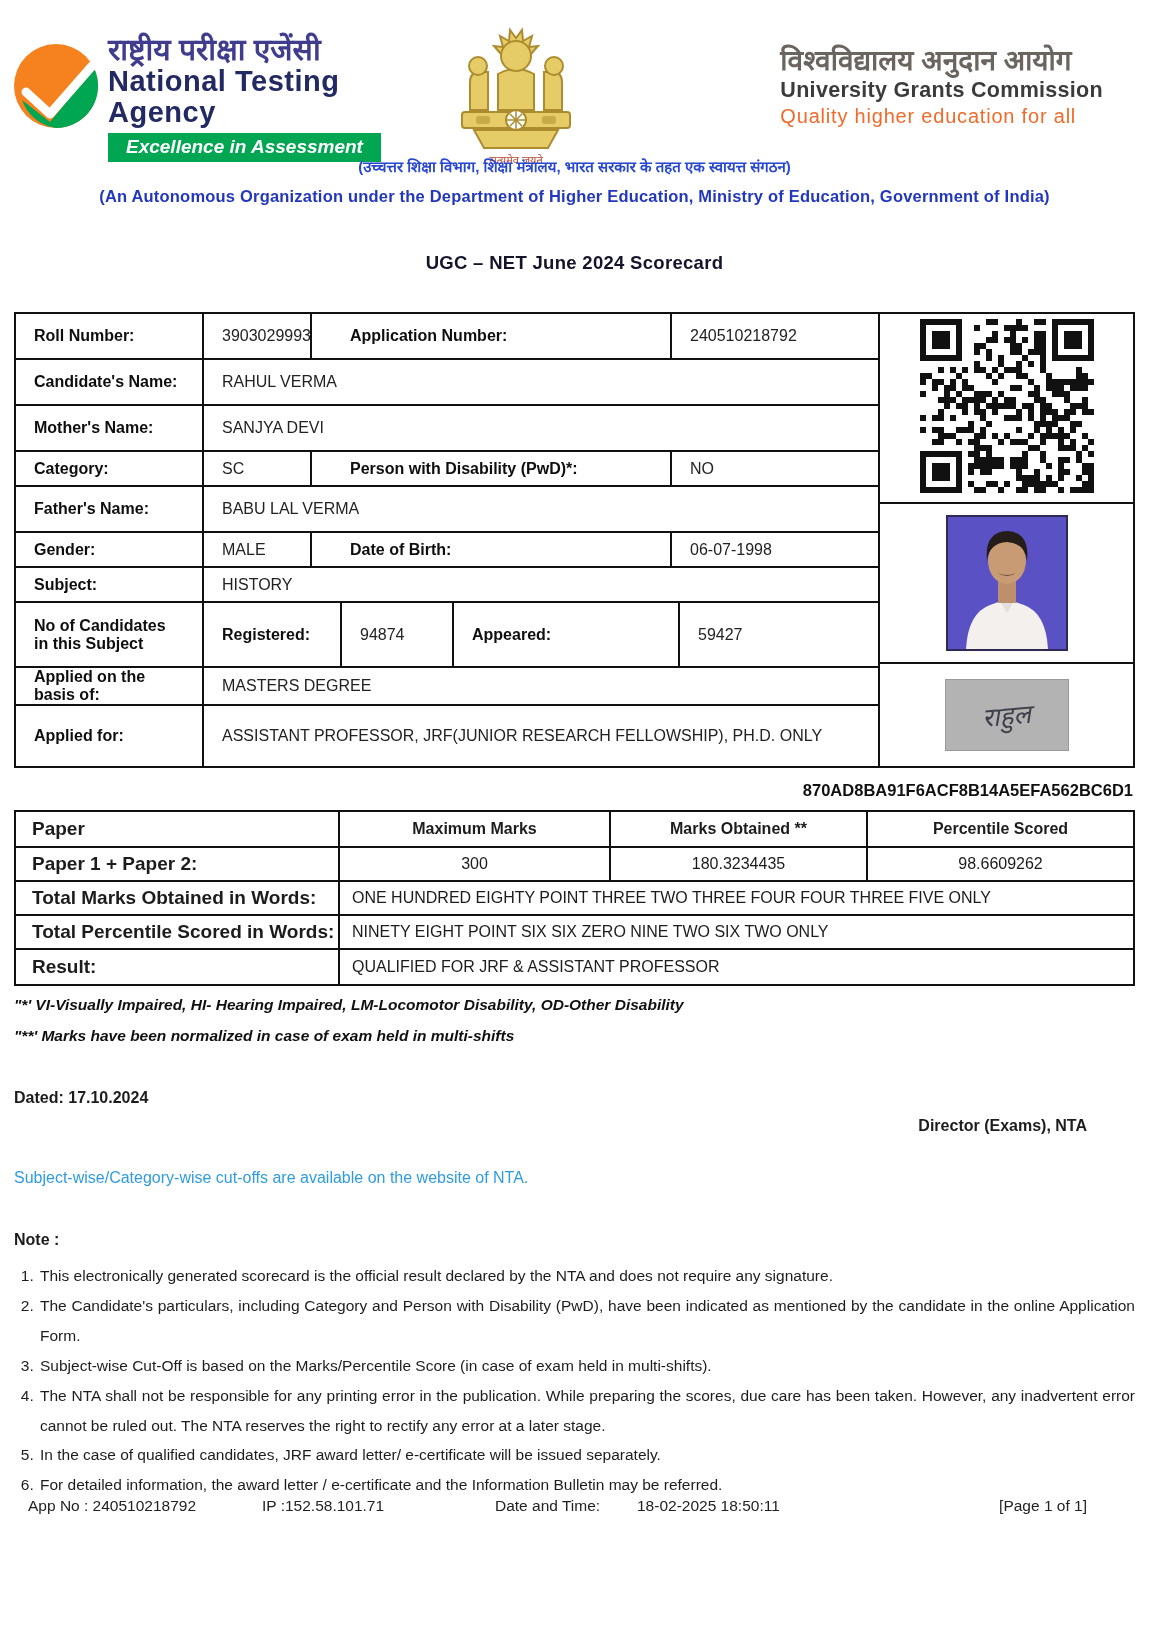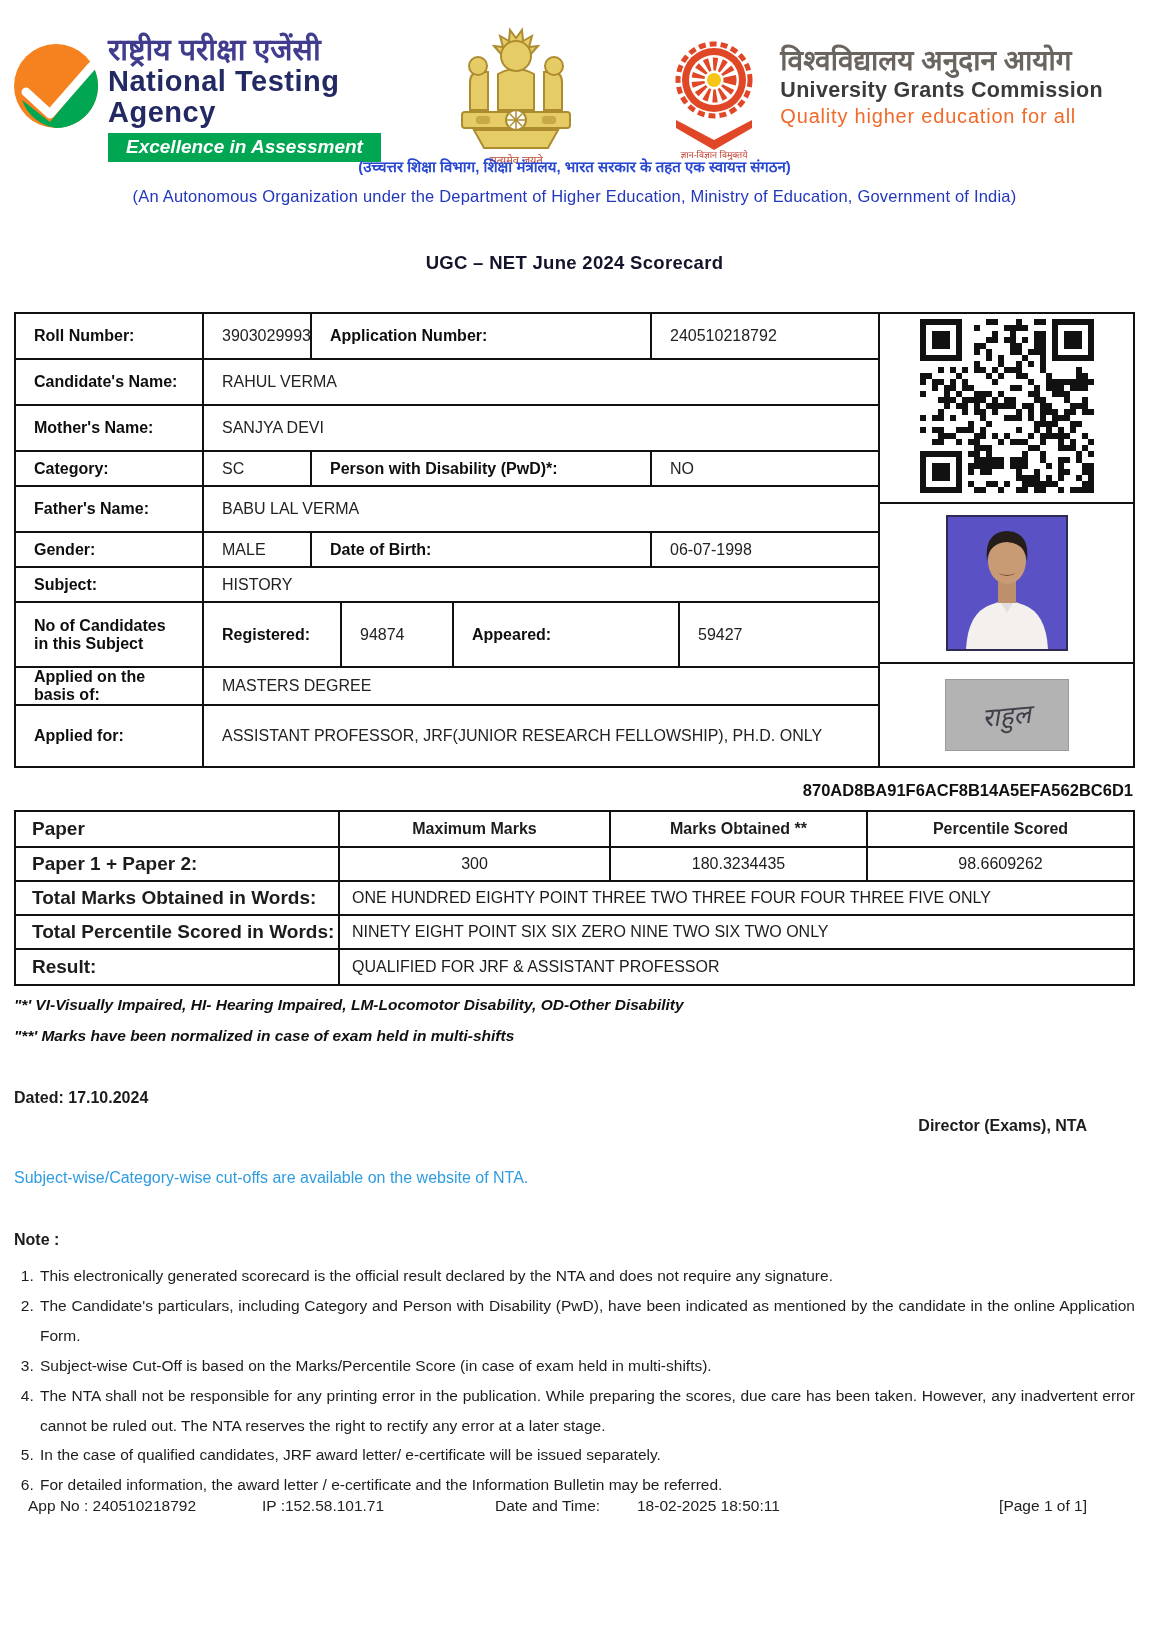--- a/index.html
+++ b/index.html
@@ -19,34 +19,34 @@
   .nta-banner { display: inline-block; margin-top: 4px; background: #00A651; color: #fff;
     font-style: italic; font-weight: bold; font-size: 19px; padding: 3px 18px 4px; }
   .emblem-block { margin-left: 72px; margin-top: 0; }
   .ugc-block { margin-left: auto; margin-right: 46px; display: flex; align-items: flex-start; margin-top: 14px; }
   .ugc-text { margin-left: 10px; margin-top: 4px; }
   .ugc-hindi { font-size: 28px; font-weight: bold; color: #6b6560; line-height: 1.2; }
   .ugc-english { font-size: 21.5px; font-weight: bold; color: #3b3b3b; letter-spacing: .3px; }
   .ugc-tagline { font-size: 20px; color: #F06A2A; margin-top: 2px; letter-spacing: .8px; }
 
   .org-hindi { text-align: center; font-size: 15px; font-weight: bold; color: #2948d0; margin-top: 16px; }
-  .org-english { text-align: center; font-size: 16.5px; font-weight: normal; color: #2237bd; margin-top: 11px; letter-spacing: .2px; }
+  .org-english { text-align: center; font-size: 16.5px; font-weight: bold; color: #2237bd; margin-top: 11px; letter-spacing: .2px; }
 
   .doc-title { text-align: center; font-size: 18.5px; font-weight: bold; color: #14142c; margin-top: 46px; letter-spacing: .3px; }
 
   
   .cand-table { display: flex; border: 2px solid #111; margin: 38px 14px 0; }
   .cand-left { flex: 1; display: flex; flex-direction: column; }
   .crow { display: flex; border-bottom: 2px solid #111; align-items: stretch; }
   .crow:last-child { border-bottom: none; }
   .ccell { padding: 0 18px; display: flex; align-items: center; border-right: 2px solid #111; }
   .ccell.last { border-right: none; }
   .lbl { font-weight: bold; color: #0e0e0e; font-size: 16px; }
   .val { font-size: 16px; color: #222; }
-  .w1 { width: 188px; } .w2 { width: 108px; } .w3 { width: 340px; } .w4 { flex: 1; }
+  .w1 { width: 188px; } .w2 { width: 108px; } .w3 { width: 340px; margin-left: 20px; } .w4 { flex: 1; }
   .wr2 { width: 138px; } .wr3 { width: 112px; } .wr4 { width: 226px; }
   .h46 { min-height: 46px; } .h35 { min-height: 35px; } .h65 { min-height: 65px; }
   .h34 { min-height: 34px; } .h60 { min-height: 60px; }
   .cand-right { width: 255px; border-left: 2px solid #111; display: flex; flex-direction: column; }
   .qr-cell { height: 190px; border-bottom: 2px solid #111; display: flex; align-items: center; justify-content: center; }
   .photo-cell { height: 160px; border-bottom: 2px solid #111; display: flex; align-items: center; justify-content: center; }
   .sign-cell { flex: 1; display: flex; align-items: center; justify-content: center; }
   .sign-box { width: 122px; height: 70px; background: #b3b3b3; box-shadow: 0 0 0 1px #9a9a9a;
     display: flex; align-items: center; justify-content: center; }
   .sign-text { font-family: "Liberation Serif", "DejaVu Serif", serif; font-style: italic;
@@ -126,32 +126,20 @@
           <line x1="66" y1="88" x2="54" y2="100"></line>
         </g>
         <rect x="20" y="90" width="14" height="8" rx="3" fill="#AD8C2F" opacity="0.55"></rect>
         <rect x="86" y="90" width="14" height="8" rx="3" fill="#AD8C2F" opacity="0.55"></rect>
         <path d="M18 104 L102 104 L92 122 L28 122 Z" fill="#E6CC66" stroke="#AD8C2F" stroke-width="2"></path>
         <text x="60" y="138" text-anchor="middle" font-size="11" fill="#B5452E">सत्यमेव जयते</text>
       </svg>
     </div>
 
     <div class="ugc-block">
-      <div>
-        <svg width="112" height="120" viewBox="0 0 112 120">
-          <circle cx="56" cy="40" r="36" fill="none" stroke="#E04726" stroke-width="5" stroke-dasharray="7 4"></circle>
-          <circle cx="56" cy="40" r="32" fill="#E04726"></circle>
-          <circle cx="56" cy="40" r="25" fill="#fff"></circle>
-          <circle cx="56" cy="40" r="16" fill="none" stroke="#E04726" stroke-width="13" stroke-dasharray="4 3.4"></circle>
-          <circle cx="56" cy="40" r="7" fill="#F5C518"></circle>
-          <path d="M18 80 L56 100 L94 80 L94 88 L56 110 L18 88 Z" fill="#E04726"></path>
-          <path d="M30 76 L56 90 L82 76 L82 81 L56 97 L30 81 Z" fill="#fff" opacity="0.85"></path>
-          <text x="56" y="118" text-anchor="middle" font-size="9" fill="#c0392b">ज्ञान-विज्ञान विमुक्तये</text>
-        </svg>
-      </div>
       <div class="ugc-text">
         <div class="ugc-hindi">विश्वविद्यालय अनुदान आयोग</div>
         <div class="ugc-english">University Grants Commission</div>
         <div class="ugc-tagline">Quality higher education for all</div>
       </div>
     </div>
   </div>
 
   <div class="org-hindi">(उच्चत्तर शिक्षा विभाग, शिक्षा मंत्रालय, भारत सरकार के तहत एक स्वायत्त संगठन)</div>
   <div class="org-english">(An Autonomous Organization under the Department of Higher Education, Ministry of Education, Government of India)</div>

